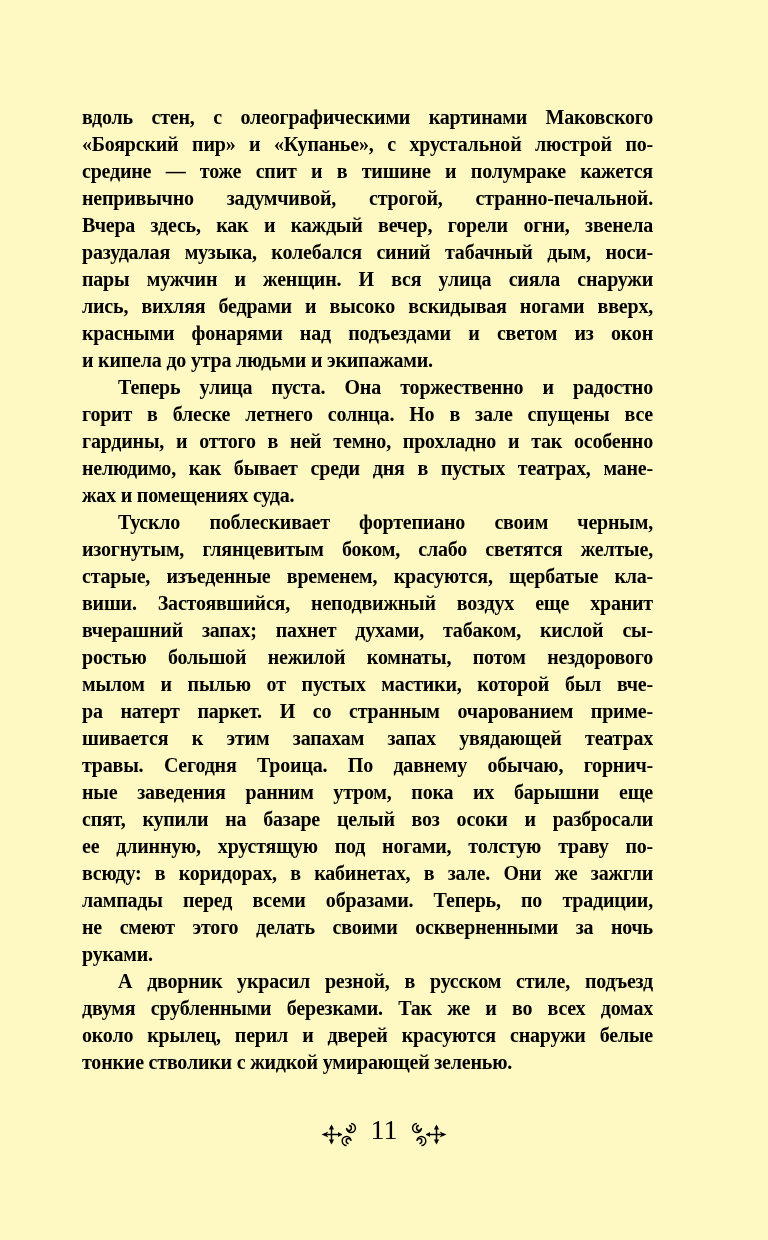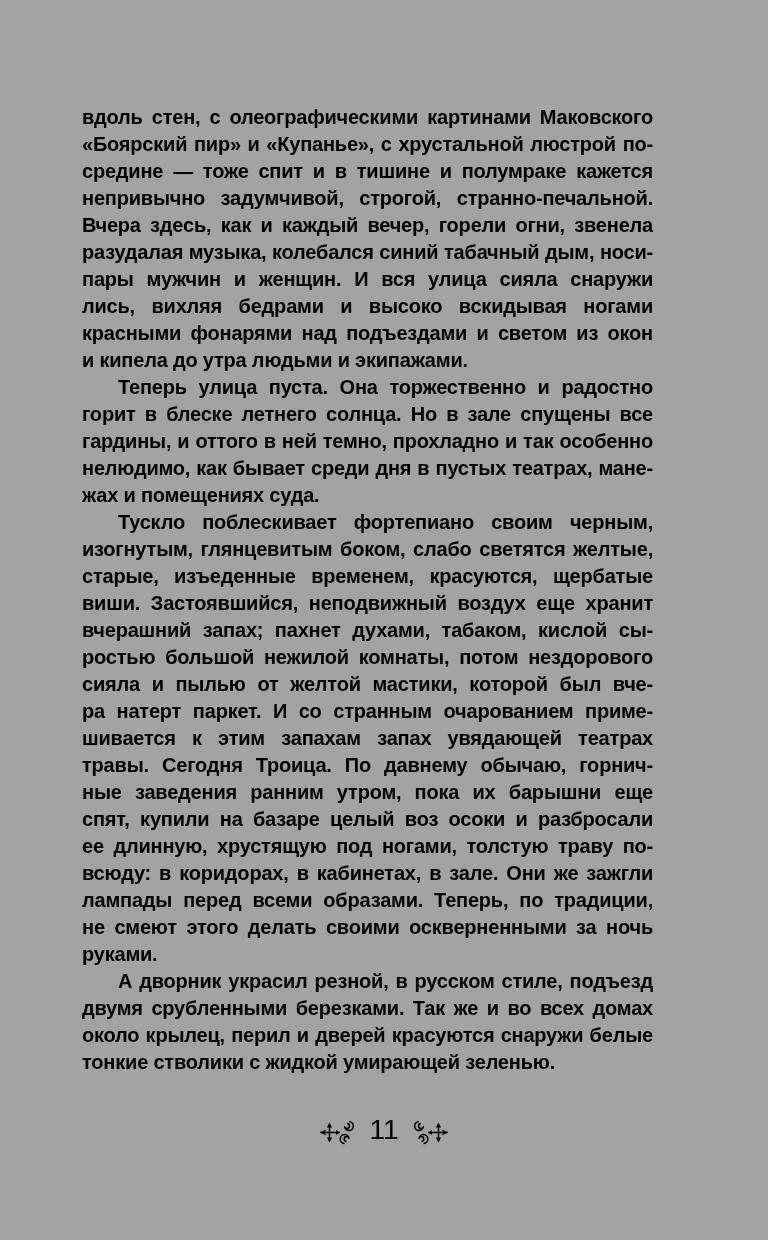--- a/index.html
+++ b/index.html
@@ -4,23 +4,23 @@
 <style>
   html, body {
     margin: 0;
     padding: 0;
     background: #ffffff;
   }
   .page {
     position: relative;
     width: 768px;
     height: 1240px;
-    background: #a3a3a3;
+    background: #fef9c3;
     overflow: hidden;
-    font-family: Liberation Sans, sans-serif;
+    font-family: Liberation Serif, serif;
     color: #000000;
   }
   .text-block {
     position: absolute;
     left: 82px;
     top: 104px;
     width: 571px;
     font-size: 20px;
     font-weight: 700;
     letter-spacing: -0.2px;
@@ -38,21 +38,21 @@
   .line.indent {
     text-indent: 36px;
   }
   .footer {
     position: absolute;
     top: 1116px;
     left: 0;
     width: 768px;
     display: flex;
     justify-content: center;
-    align-items: center;
+    align-items: flex-end;
     gap: 12px;
   }
   .page-number {
     font-size: 28px;
     font-weight: 400;
     line-height: 1;
     padding-bottom: 4px;
   }
   .ornament {
     display: inline-flex;
@@ -81,21 +81,21 @@
       <div class="line">горит в блеске летнего солнца. Но в зале спущены все</div>
       <div class="line">гардины, и оттого в ней темно, прохладно и так особенно</div>
       <div class="line">нелюдимо, как бывает среди дня в пустых театрах, мане-</div>
       <div class="line para-end">жах и помещениях суда.</div>
       <div class="line indent">Тускло поблескивает фортепиано своим черным,</div>
       <div class="line">изогнутым, глянцевитым боком, слабо светятся желтые,</div>
       <div class="line">старые, изъеденные временем, красуются, щербатые кла-</div>
       <div class="line">виши. Застоявшийся, неподвижный воздух еще хранит</div>
       <div class="line">вчерашний запах; пахнет духами, табаком, кислой сы-</div>
       <div class="line">ростью большой нежилой комнаты, потом нездорового</div>
-      <div class="line">сияла и пылью от желтой мастики, которой был вче-</div>
+      <div class="line">мылом и пылью от пустых мастики, которой был вче-</div>
       <div class="line">ра натерт паркет. И со странным очарованием приме-</div>
       <div class="line">шивается к этим запахам запах увядающей театрах</div>
       <div class="line">травы. Сегодня Троица. По давнему обычаю, горнич-</div>
       <div class="line">ные заведения ранним утром, пока их барышни еще</div>
       <div class="line">спят, купили на базаре целый воз осоки и разбросали</div>
       <div class="line">ее длинную, хрустящую под ногами, толстую траву по-</div>
       <div class="line">всюду: в коридорах, в кабинетах, в зале. Они же зажгли</div>
       <div class="line">лампады перед всеми образами. Теперь, по традиции,</div>
       <div class="line">не смеют этого делать своими оскверненными за ночь</div>
       <div class="line para-end">руками.</div>

